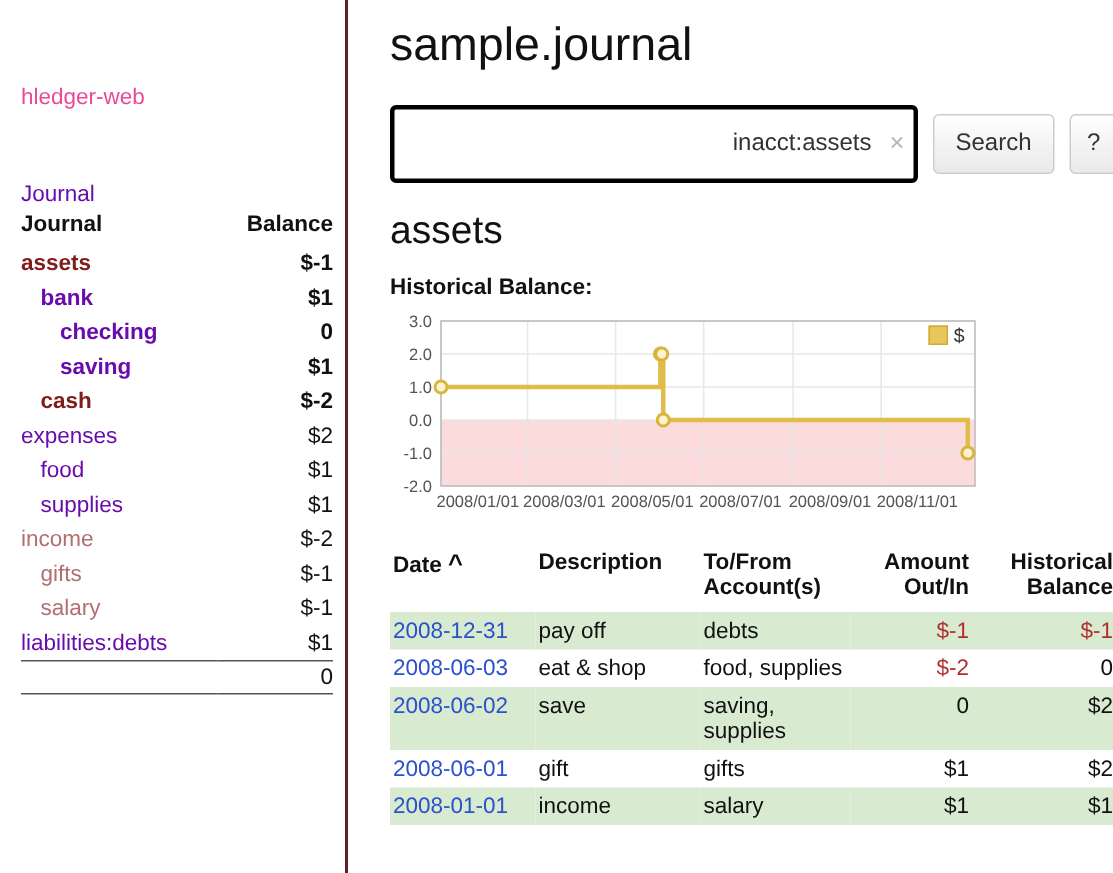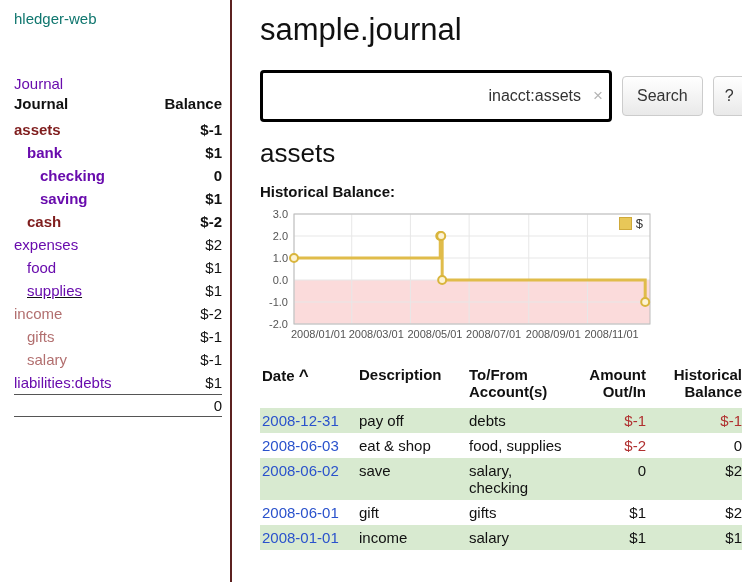--- a/index.html
+++ b/index.html
@@ -8,21 +8,21 @@
     width:742px; height:582px; overflow:hidden;
     background:#fff; color:#111;
     font-family:"Liberation Sans","DejaVu Sans",sans-serif;
     font-size:15px;
   }
   .app { display:flex; width:742px; height:582px; }
 
   
   .sidebar { flex:0 0 230px; width:230px; padding:10px 8px 0 14px; }
   .divider { flex:0 0 2px; width:2px; background:#5c2120; }
-  .app-title { color:#0f766e; font-size:15px; margin-bottom:48px; cursor:pointer; }
+  .app-title { color:#ec4899; font-size:15px; margin-bottom:48px; cursor:pointer;margin-top:46px; }
   .journal-link { color:#690cad; font-size:15px; cursor:pointer; }
   .acct-table { width:208px; border-collapse:collapse; font-size:15px; }
   .acct-table th { text-align:left; font-weight:bold; padding:3px 0 6px 0; color:#111; }
   .acct-table th.rgt { text-align:right; }
   .acct-table td { padding:3px 0; white-space:nowrap; }
   .acct-table td.bal { text-align:right; color:#111; }
   .purple { color:#690cad; cursor:pointer; }
   .negd { color:#7f1d1d; }
   .muted { color:#b26f6f; cursor:pointer; }
   .b { font-weight:bold; }
@@ -106,21 +106,21 @@
           </tr>
           <tr>
             <td style="padding-left: 0px;"><span class="purple">expenses</span></td>
             <td class="bal ">$2</td>
           </tr>
           <tr>
             <td style="padding-left: 13px;"><span class="purple">food</span></td>
             <td class="bal ">$1</td>
           </tr>
           <tr>
-            <td style="padding-left: 13px; text-decoration: underline;"><span class="purple">supplies</span></td>
+            <td style="padding-left: 13px;"><span class="purple">supplies</span></td>
             <td class="bal ">$1</td>
           </tr>
           <tr>
             <td style="padding-left: 0px;"><span class="muted">income</span></td>
             <td class="bal muted">$-2</td>
           </tr>
           <tr>
             <td style="padding-left: 13px;"><span class="muted">gifts</span></td>
             <td class="bal muted">$-1</td>
           </tr>
@@ -232,21 +232,21 @@
           <tr>
             <td class="date">2008-06-03</td>
             <td class="">eat &amp; shop</td>
             <td class="">food, supplies</td>
             <td class="rgt negval">$-2</td>
             <td class="rgt">0</td>
           </tr>
           <tr class="shaded">
             <td class="date">2008-06-02</td>
             <td class="">save</td>
-            <td class="">salary, checking</td>
+            <td class="">saving, supplies</td>
             <td class="rgt">0</td>
             <td class="rgt">$2</td>
           </tr>
           <tr>
             <td class="date">2008-06-01</td>
             <td class="">gift</td>
             <td class="">gifts</td>
             <td class="rgt">$1</td>
             <td class="rgt">$2</td>
           </tr>

